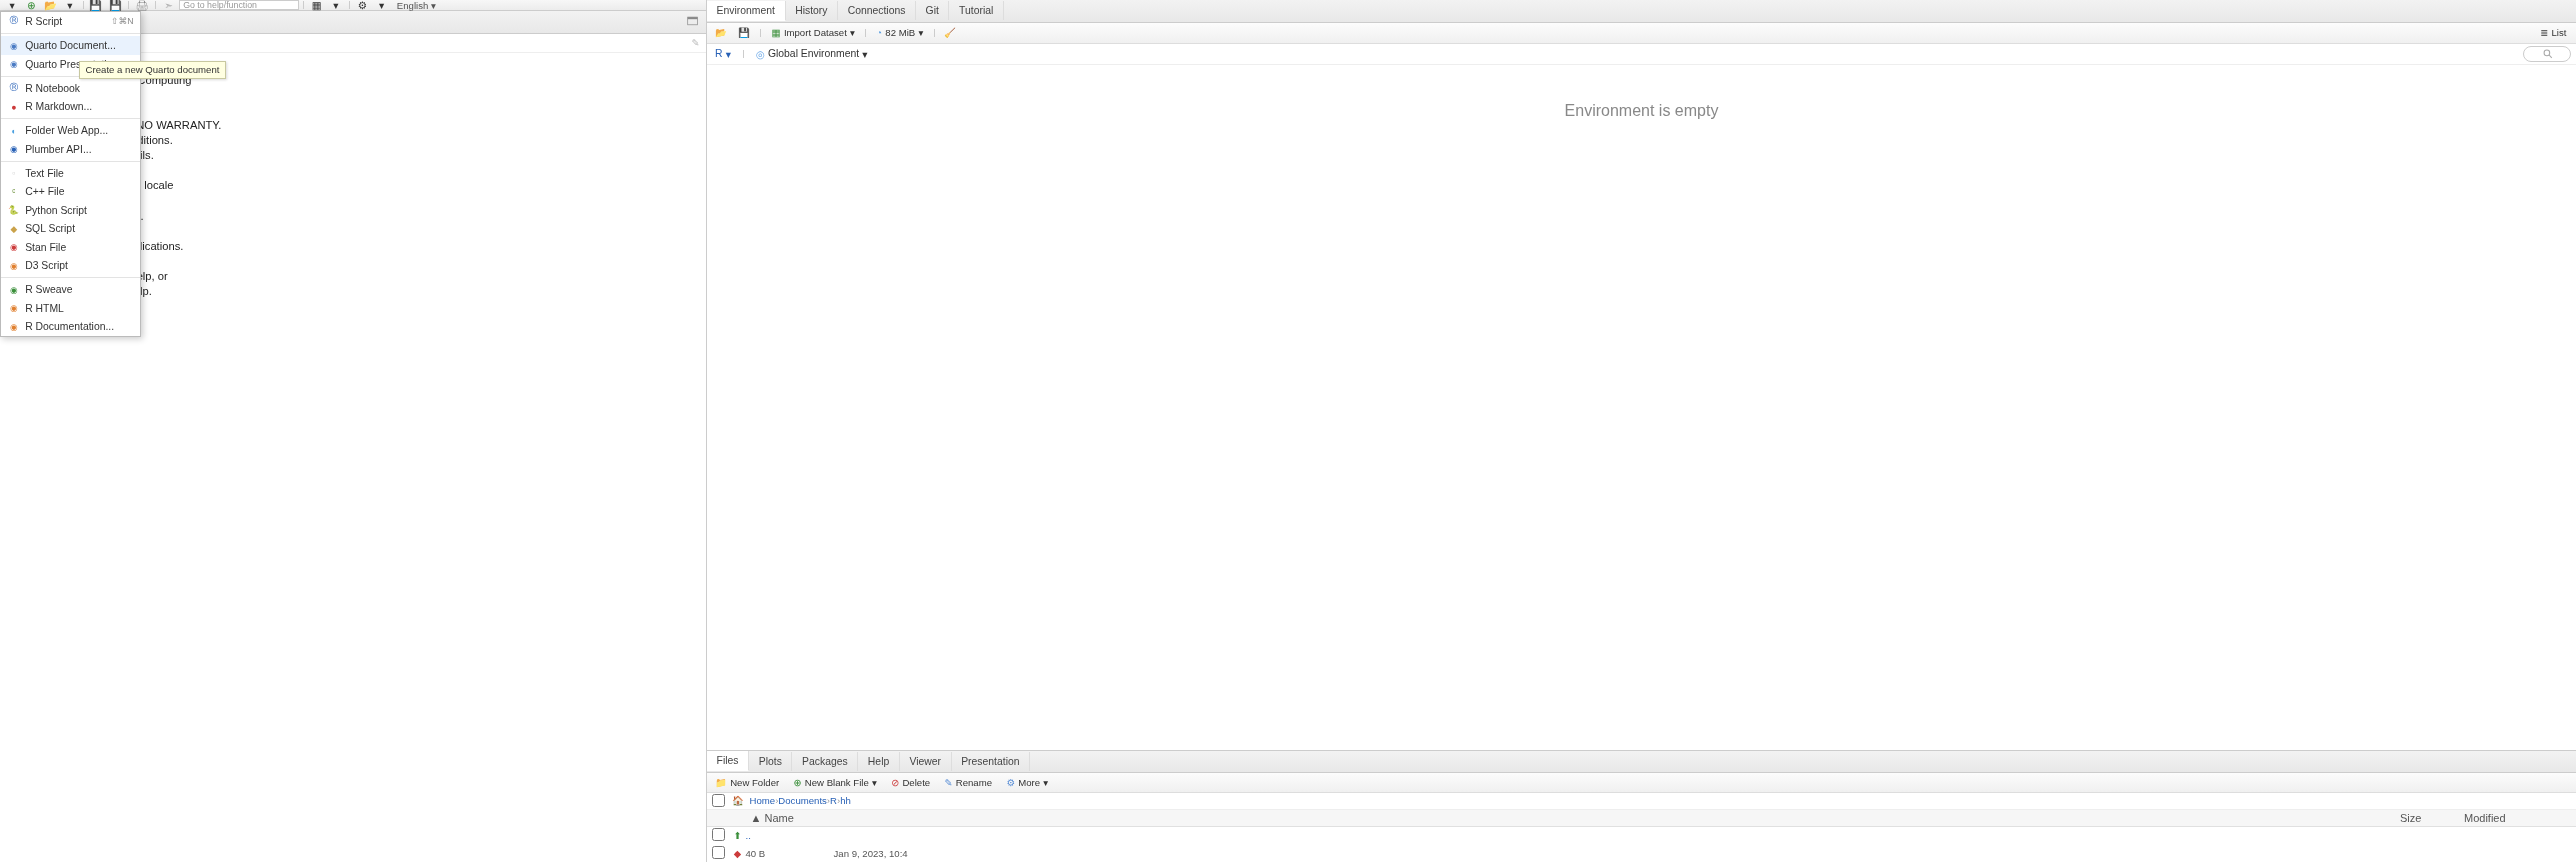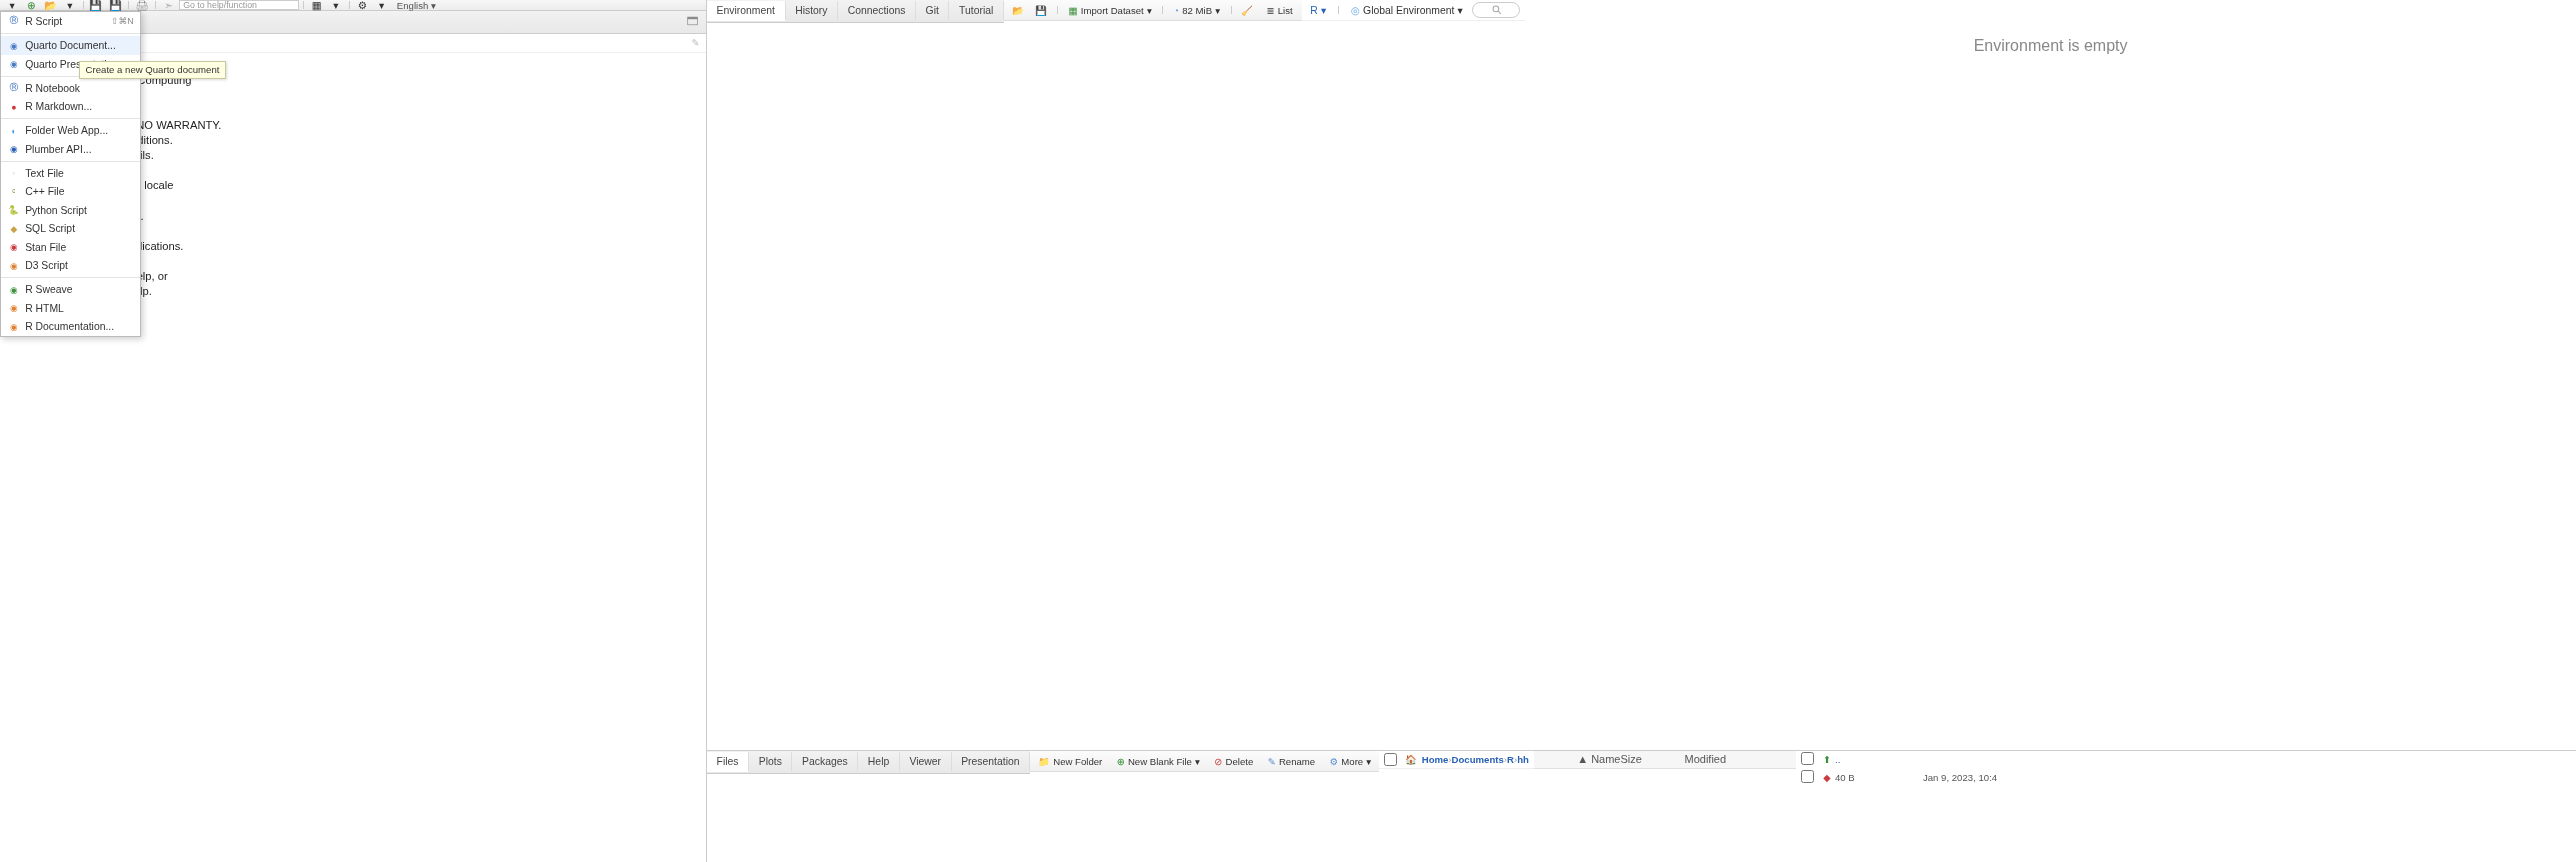--- a/index.html
+++ b/index.html
@@ -45,41 +45,41 @@
 .env-tabs { height: 22.5px; background: linear-gradient(#f2f2f2,#e8e8e8); border-bottom: 0.8px solid #ccc; display: flex; align-items: center; }
 .env-tab { padding: 4px 9.6px; font-size: 10.4px; color: #444; cursor: pointer; border-right: 0.8px solid #ddd; }
 .env-tab.active { background: #fff; border-bottom: 1.6px solid #fff; }
 .env-toolbar { height: 21px; background: linear-gradient(#fcfcfc,#f0f0f0); border-bottom: 0.8px solid #ddd; display: flex; align-items: center; padding: 0 4.8px; gap: 4.8px; font-size: 9.6px; }
 .env-tool { display: inline-flex; align-items: center; gap: 3.2px; padding: 1.6px 3.2px; cursor: pointer; }
 .env-subbar { height: 21px; background: #fff; border-bottom: 0.8px solid #eee; display: flex; align-items: center; padding: 0 4.8px; gap: 6.4px; }
 .search-box { margin-left: auto; border: 0.8px solid #ccc; border-radius: 8px; height: 16px; width: 48px; display: flex; align-items: center; justify-content: center; color: #aaa; }
 .env-body { flex: 1; display: flex; align-items: flex-start; justify-content: center; padding-top: 37px; color: #888; font-size: 16px; }
 
 
-.bottom-pane { border-top: 0.8px solid #ccc; display: flex; flex-direction: row; height: 112px; }
+.bottom-pane { border-top: 0.8px solid #ccc; display: flex; flex-direction: column; height: 112px; }
 .files-toolbar { height: 21px; background: linear-gradient(#fcfcfc,#f0f0f0); border-bottom: 0.8px solid #ddd; display: flex; align-items: center; padding: 0 4.8px; gap: 8px; font-size: 9.6px; }
 .breadcrumb { height: 17.7px; background: #fff; border-bottom: 0.8px solid #eee; display: flex; align-items: center; padding: 0 4.8px; gap: 4.8px; font-size: 9.6px; }
-.crumb { color: #2861b6; cursor: pointer; font-weight: bold; }
+.crumb { color: #2861b6; cursor: pointer; }
 .crumb-sep { color: #999; }
 .file-header { height: 17.7px; background: #f6f6f6; border-bottom: 0.8px solid #e0e0e0; display: flex; align-items: center; font-size: 11px; color: #555; }
 .fh-check { width: 22.5px; text-align: center; }
 .fh-name { flex: 1; padding-left: 21px; }
 .fh-size { width: 64px; }
 .fh-mod { width: 112px; }
 .file-row { height: 17.7px; display: flex; align-items: center; font-size: 9.6px; }
 .fr-check { width: 22.5px; text-align: center; }
 .fr-icon { width: 16px; text-align: center; }
 .fr-name { flex: 1; color: #2861b6; cursor: pointer; }
 .fr-size { width: 64px; color: #555; }
 .fr-mod { width: 112px; color: #555; margin-left: 24px; }
 
 .icon-svg { width: 11.2px; height: 11.2px; }
 .list-btn { margin-left: auto; padding: 0 4.8px; }
 .broom { color: #c9a43a; }
-.env-top { display: flex; flex-direction: row; flex: 1; }
+.env-top { display: flex; flex-direction: column; flex: 1; }
 </style>
 </head>
 <body>
 
 <div class="main-layout">
 
   <div class="left-pane">
     <div class="top-toolbar">
       <span class="tb-btn">▾</span>
       <span class="tb-btn" style="color:#3a8f3a">⊕</span>

